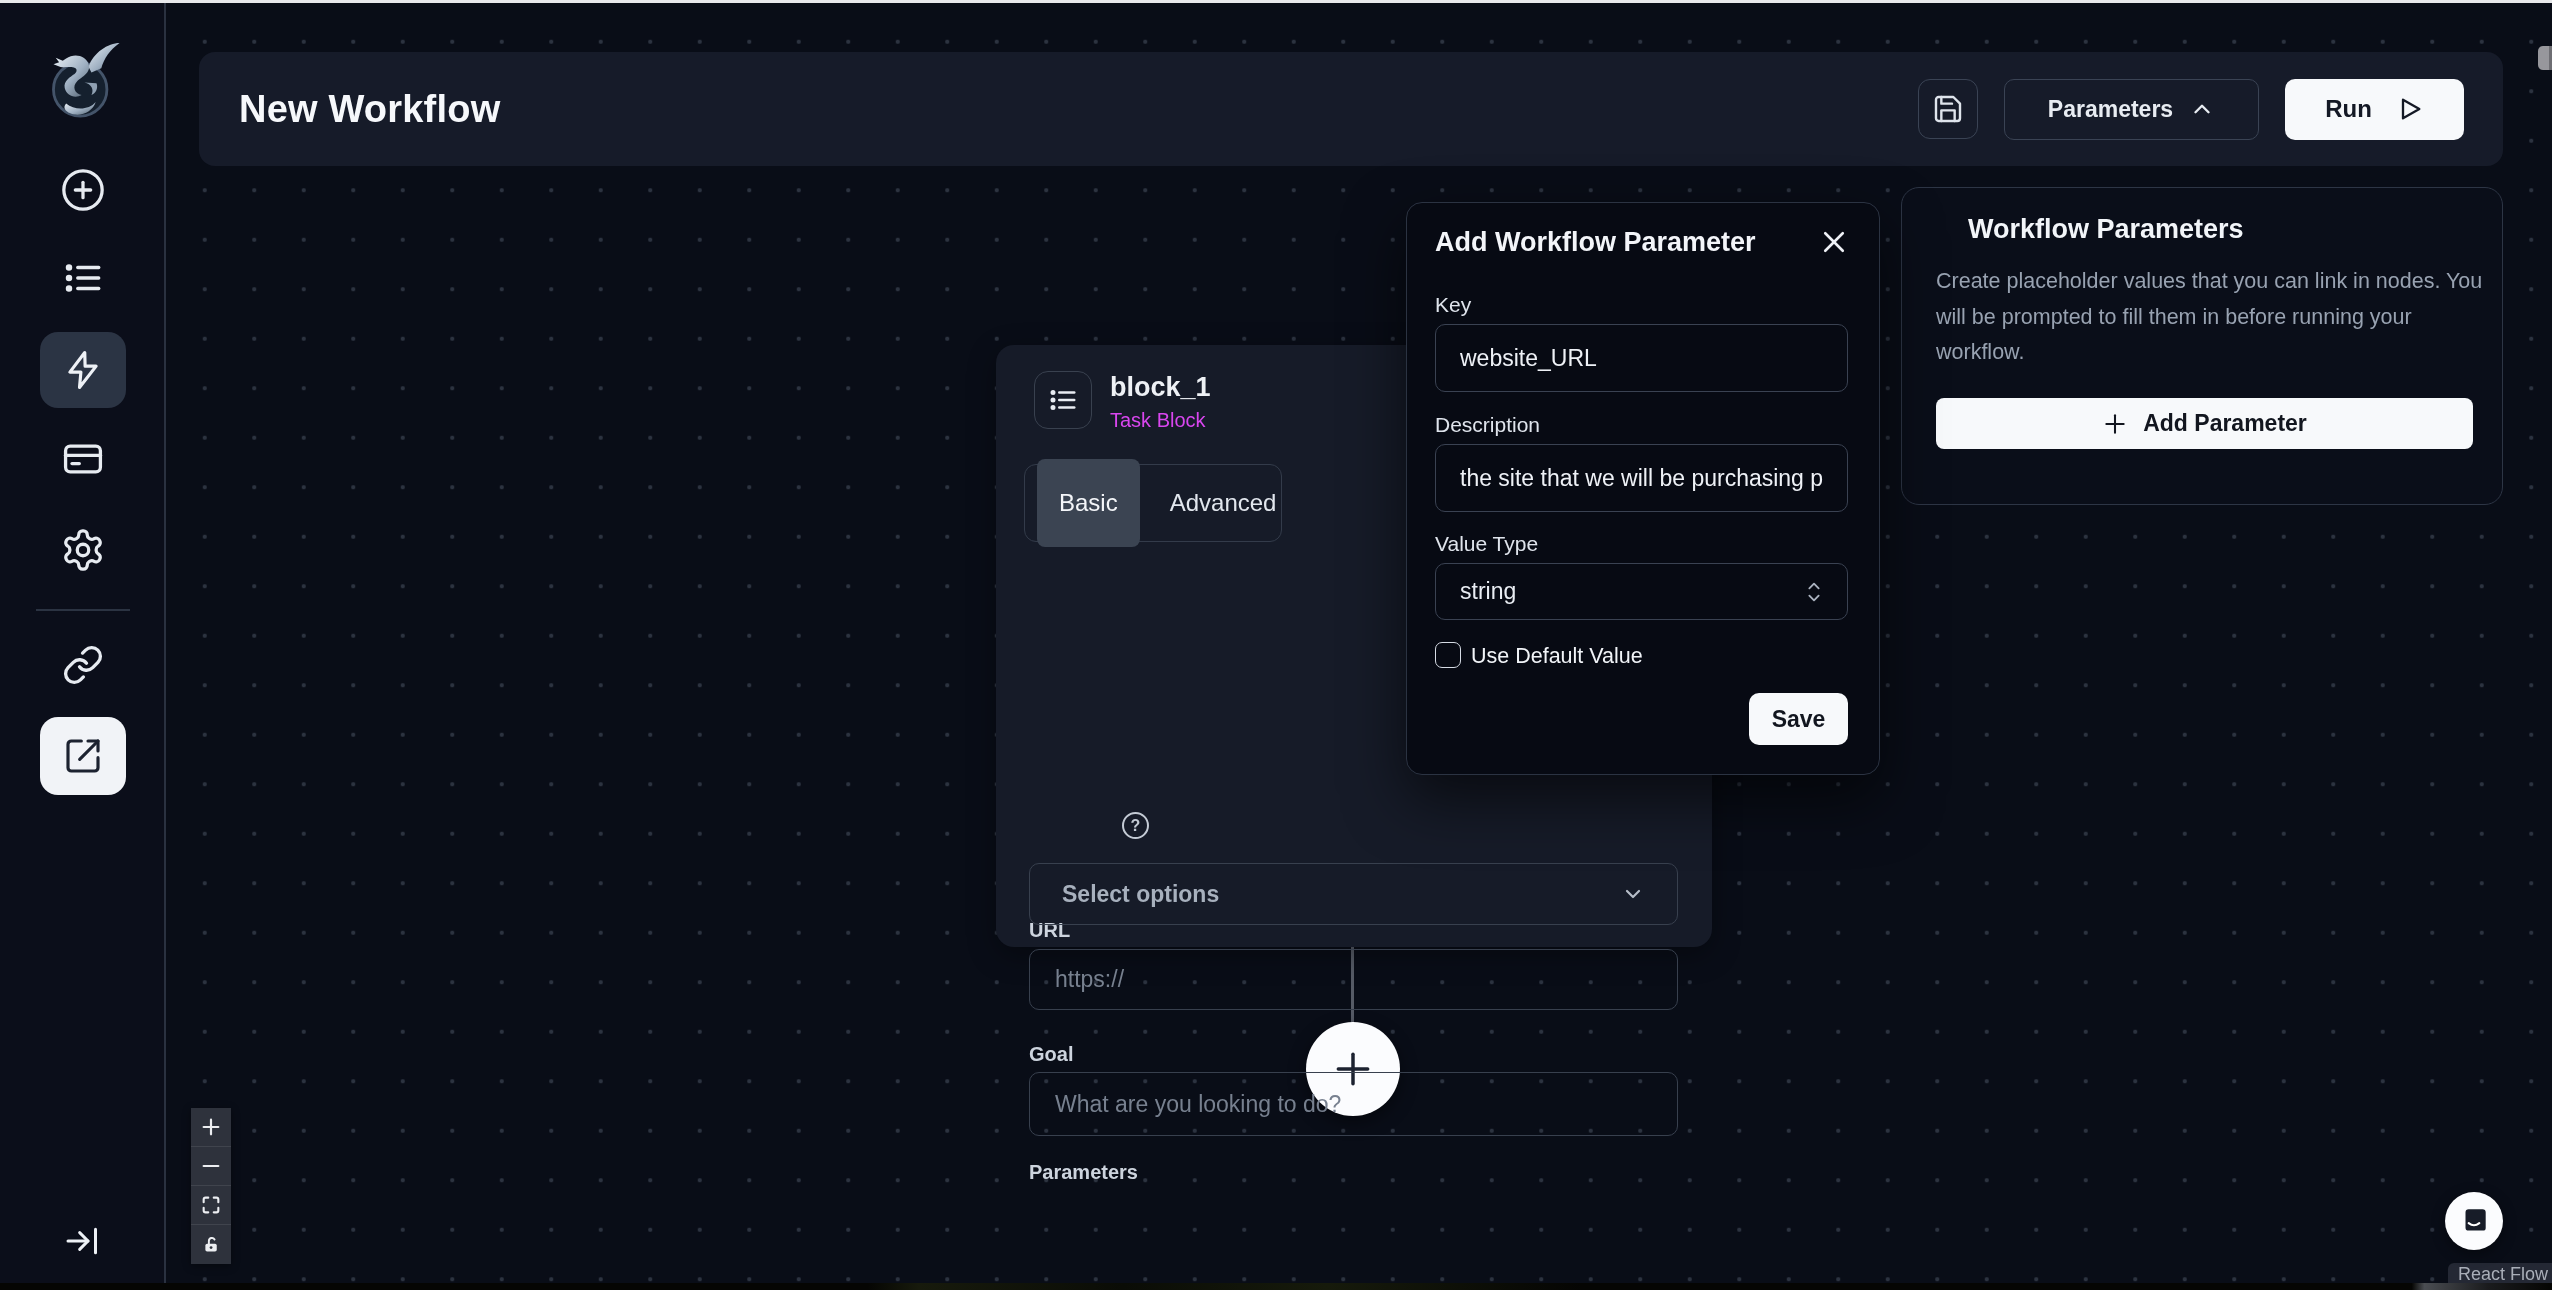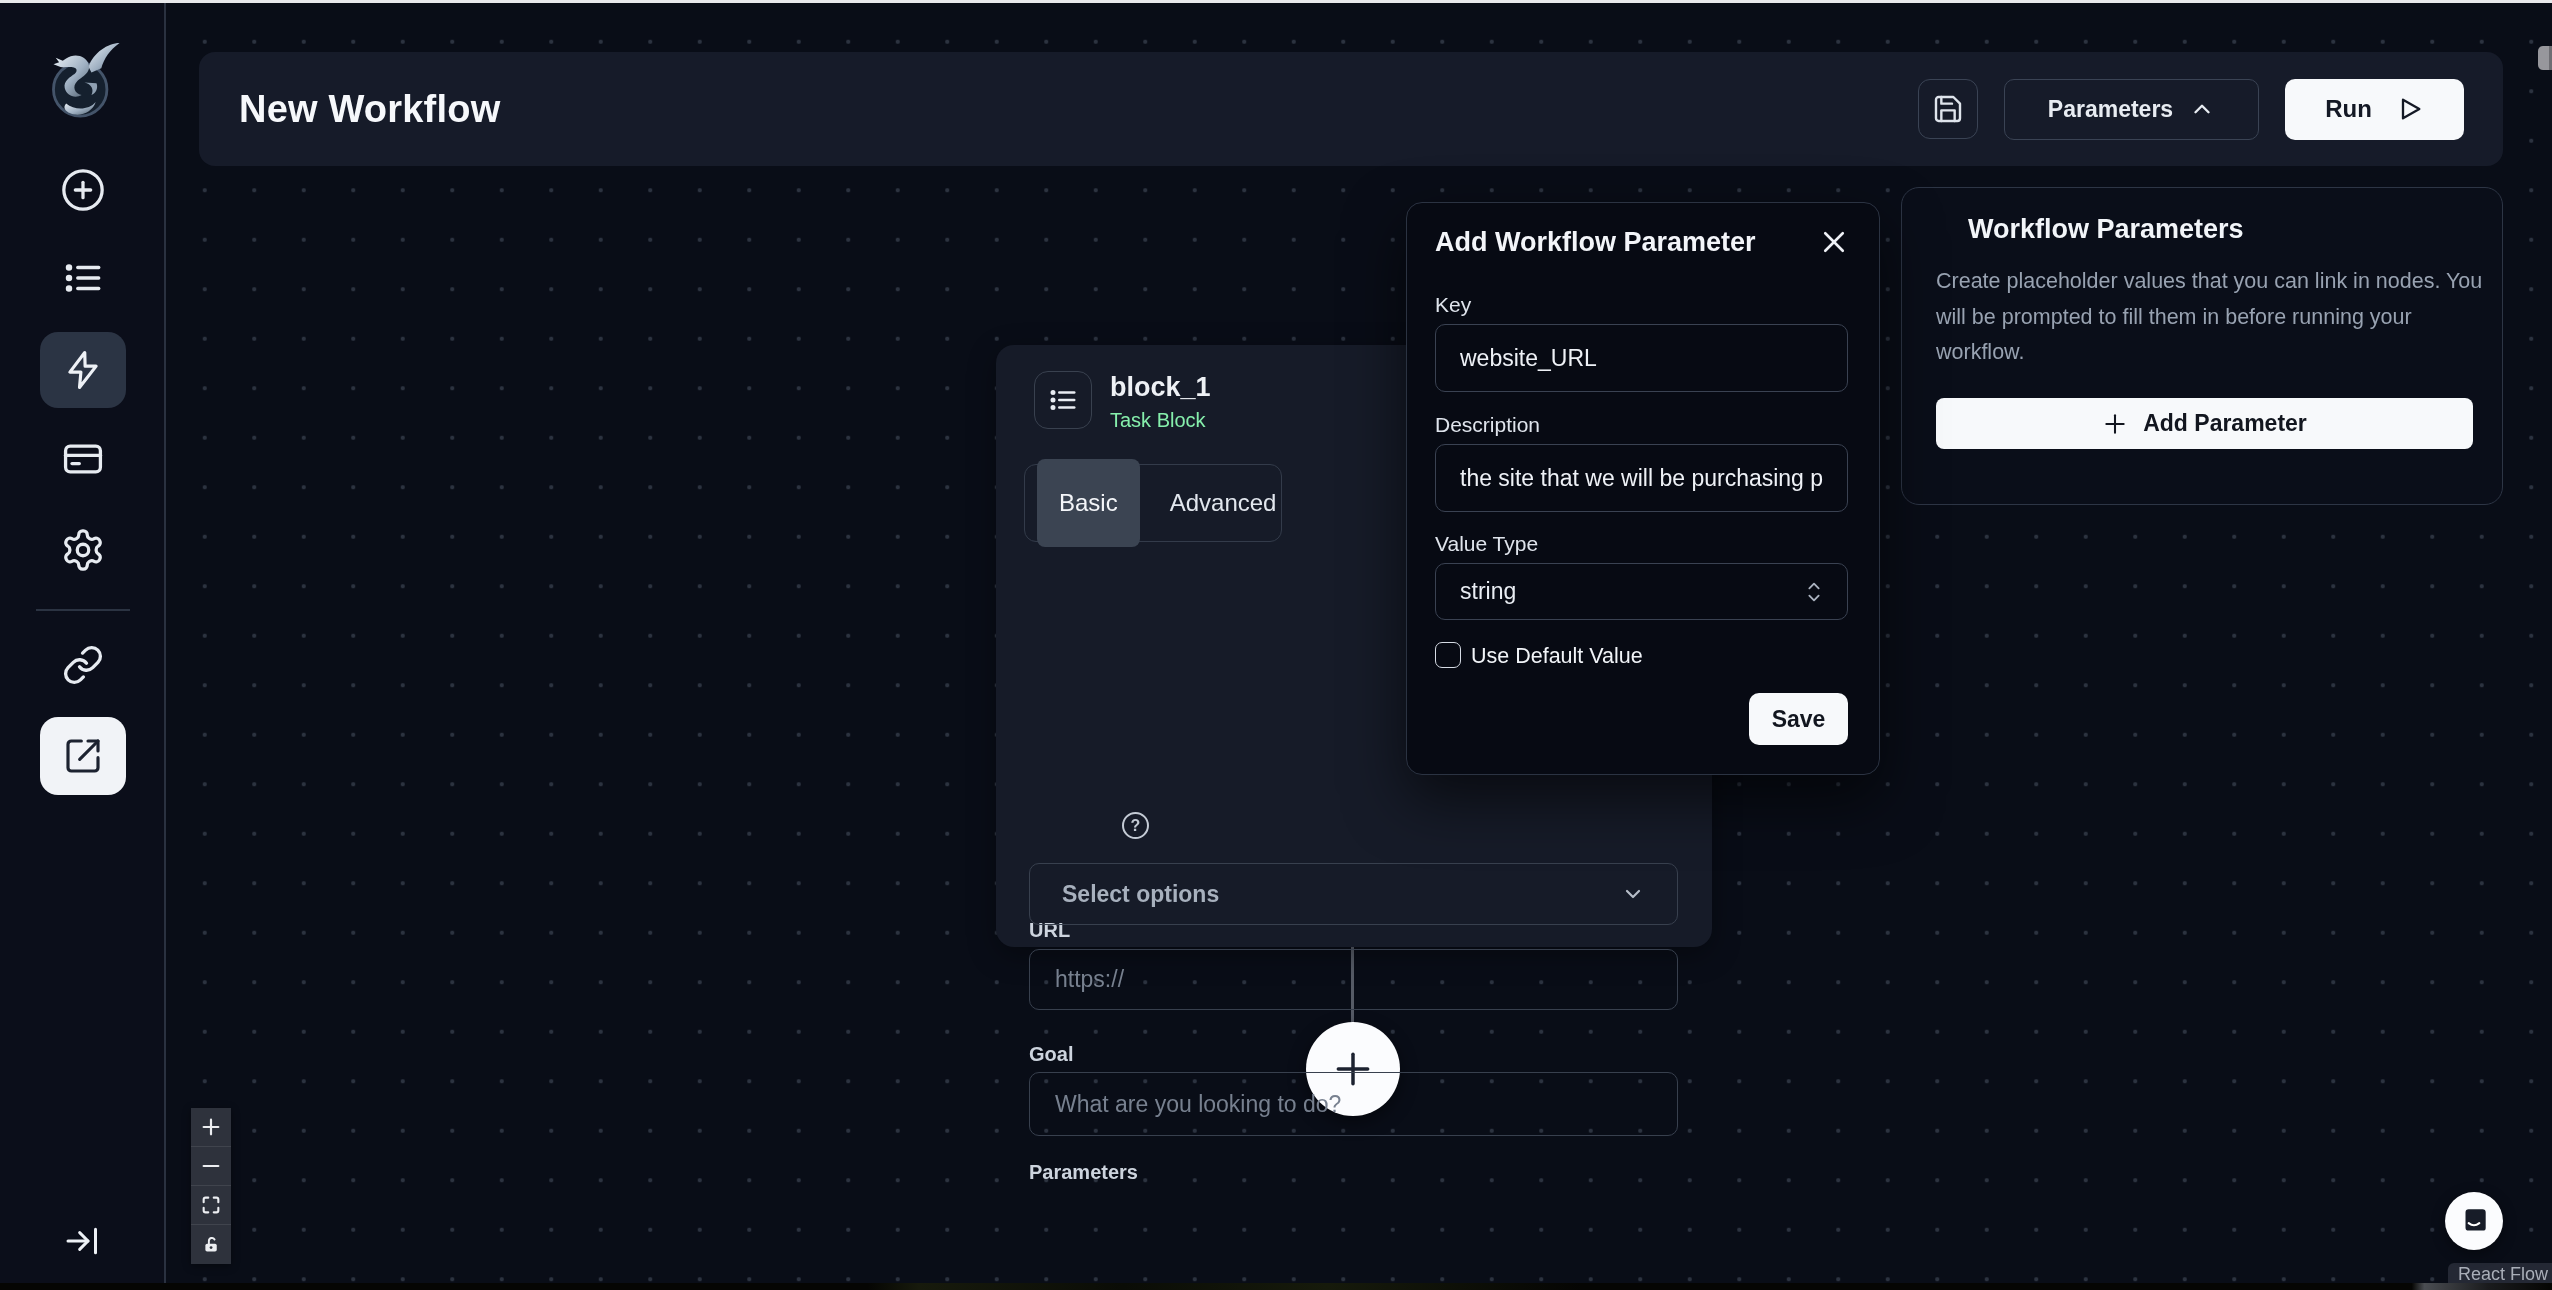--- a/index.html
+++ b/index.html
@@ -37,21 +37,21 @@
     display:flex; align-items:center; justify-content:center; gap:16px; color:#e8ecf2; font-size:23px; font-weight:600; cursor:pointer; }
   .btn-white { height:61px; width:179px; border:none; border-radius:10px; background:#f7f9fb; color:#141925;
     display:flex; align-items:center; justify-content:center; gap:24px; font-size:24px; font-weight:700; cursor:pointer; }
 
   
   #node { position:absolute; left:996px; top:345px; width:716px; height:602px; background:#161b28;
     border-radius:18px; box-shadow:0 8px 28px rgba(0,0,0,.35); z-index:5; }
   #node-icon-box { position:absolute; left:38px; top:26px; width:58px; height:58px; border:1.5px solid #39414f;
     border-radius:14px; display:flex; align-items:center; justify-content:center; color:#e8ecf2; }
   #node-title { position:absolute; left:114px; top:27px; font-size:27px; font-weight:600; color:#eef1f5; }
-  #node-subtitle { position:absolute; left:114px; top:64px; font-size:20px; color:#86efac; }
+  #node-subtitle { position:absolute; left:114px; top:64px; font-size:20px; color:#d946ef; }
   #node-tabs { position:absolute; left:28px; top:119px; width:258px; height:78px; border:1.5px solid #333b4a;
     border-radius:12px; display:flex; align-items:center; padding:0 12px; gap:8px; }
   .tab { font-size:24px; color:#e2e7ee; padding:30px 22px; border-radius:8px; cursor:pointer; }
   .tab.active { background:#3b4452; color:#f4f6f9; }
   .field-label { position:absolute; left:33px; font-size:20px; font-weight:600; color:#cdd4de; }
   .node-input { position:absolute; left:33px; width:649px; height:61px; background:transparent;
     border:1.5px solid #38404e; border-radius:10px; color:#eef1f6; font-size:23px; padding:0 25px;
     font-family:"Liberation Sans",sans-serif; outline:none; }
   .node-input::placeholder { color:#77808f; }
   #help-circle { position:absolute; left:1122px; top:812px; width:27px; height:27px; border:2px solid #c4cbd5;

